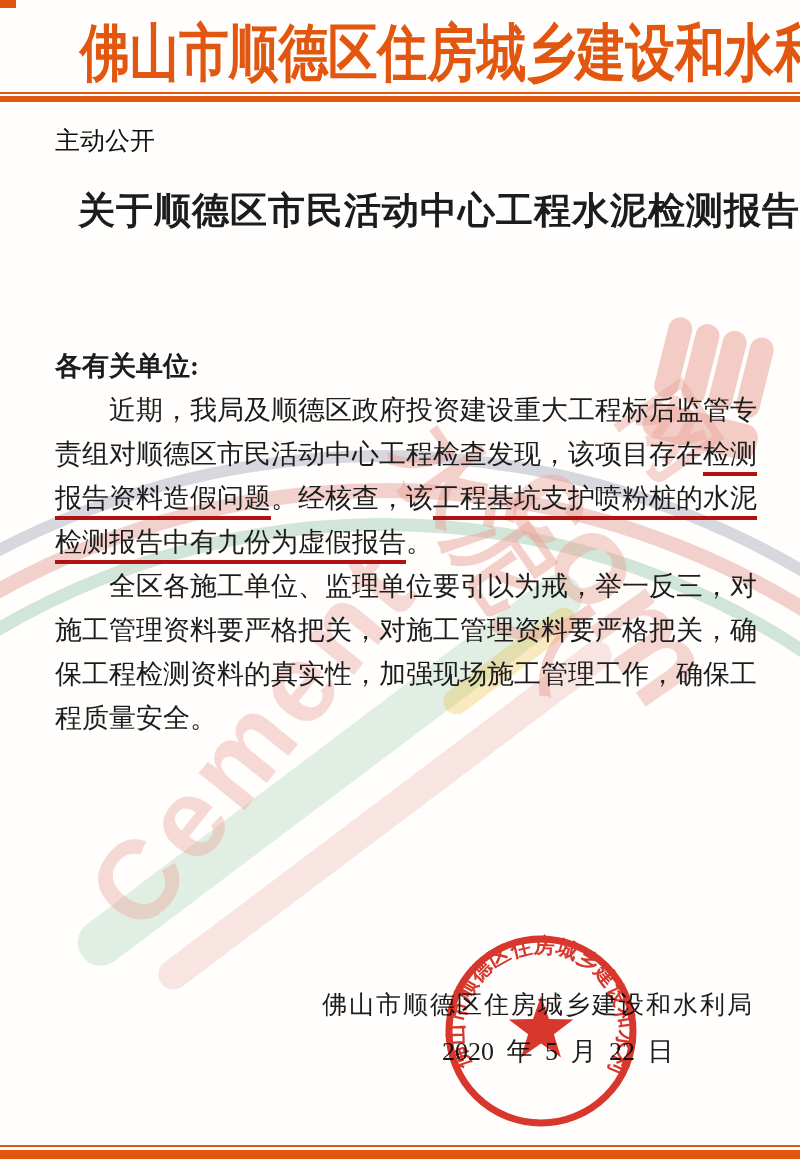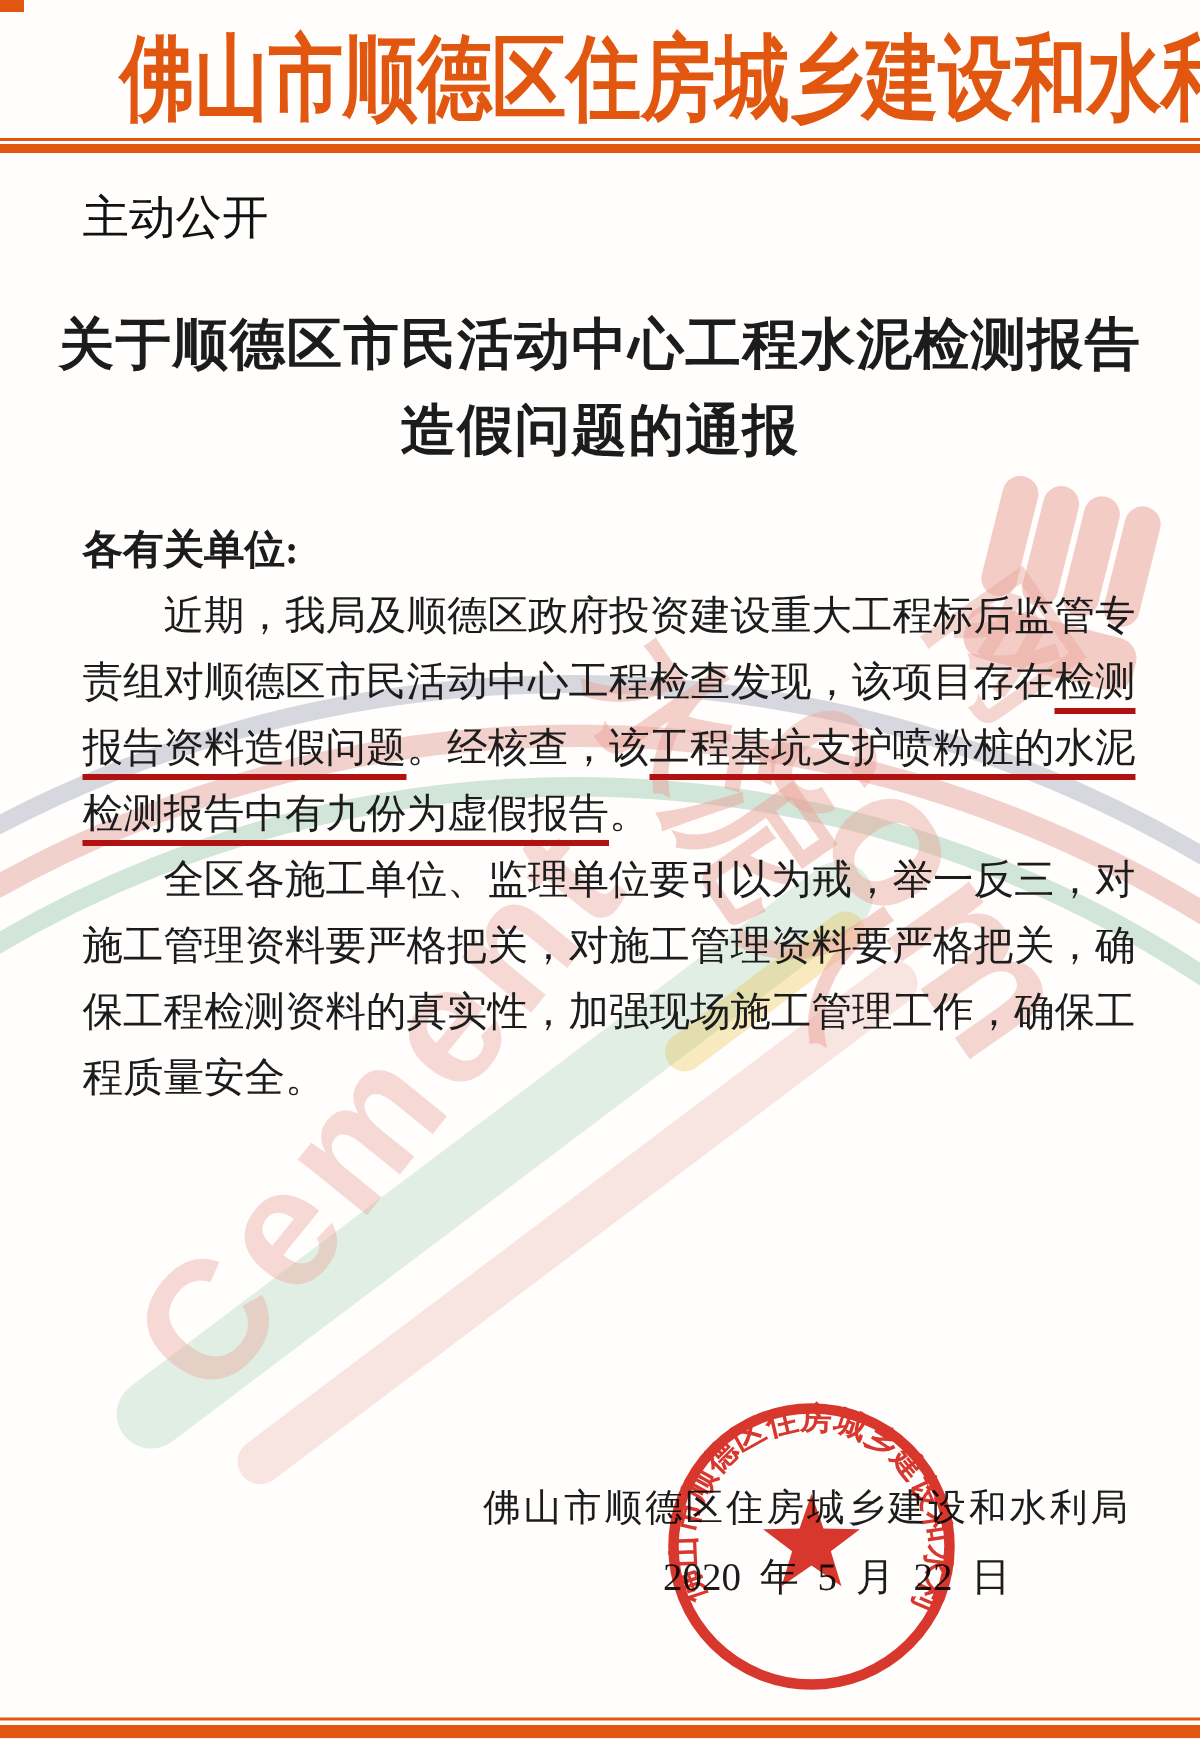--- a/index.html
+++ b/index.html
@@ -18,26 +18,26 @@
     font-size:62px;font-weight:bold;line-height:78px;color:var(--accent);
     transform:scaleX(.80);transform-origin:50% 50%;white-space:nowrap;z-index:2;
   }
   .rule{position:absolute;left:0;width:800px;background:var(--accent);z-index:2;}
   .rule-top-thin{top:92px;height:2px;}
   .rule-top-thick{top:96px;height:6px;}
   .rule-bottom-thin{top:1145px;height:2px;}
   .rule-bottom-thick{top:1150px;height:9px;}
   .disclosure{
     position:absolute;left:55px;top:124px;font-family:"Liberation Sans","DejaVu Sans",sans-serif;
-    font-size:31px;color:#111;z-index:2;
+    font-size:25px;color:#111;z-index:2;
   }
   
   .doc-title{
-    position:absolute;left:0;top:182px;width:800px;text-align:center;
-    font-size:37px;font-weight:bold;line-height:57px;letter-spacing:1px;z-index:2;margin-top:20px;
+    position:absolute;left:0;top:182px;width:800px;text-align:right;
+    font-size:37px;font-weight:bold;line-height:57px;letter-spacing:1px;z-index:2;
   }
   
   .body-block{
     position:absolute;left:55px;top:344px;width:702px;
     font-size:27px;line-height:44px;text-align:justify;z-index:2;
   }
   .salutation{text-indent:0;font-weight:bold;}
   .para{text-indent:2em;}
   .ul{border-bottom:4px solid var(--underline);padding-bottom:3px;}
   
@@ -94,21 +94,20 @@
   </div>
 
   <div class="masthead">佛山市顺德区住房城乡建设和水利局</div>
   <div class="rule rule-top-thin"></div>
   <div class="rule rule-top-thick"></div>
 
   <div class="disclosure">主动公开</div>
 
   <div class="doc-title">
     <div>关于顺德区市民活动中心工程水泥检测报告</div>
-    <div>造假问题的通报</div>
   </div>
 
   <div class="body-block">
     <div class="salutation">各有关单位:</div>
     <div id="paragraphs">
         <div class="para"><span class="">近期，我局及顺德区政府投资建设重大工程标后监管专责组对顺德区市民活动中心工程检查发现，该项目存在</span><span class="ul">检测报告资料造假问题</span><span class="">。经核查，该</span><span class="ul">工程基坑支护喷粉桩的水泥检测报告中有九份为虚假报告</span><span class="">。</span></div>
         <div class="para"><span class="">全区各施工单位、监理单位要引以为戒，举一反三，对施工管理资料要严格把关，对施工管理资料要严格把关，确保工程检测资料的真实性，加强现场施工管理工作，确保工程质量安全。</span></div>
       </div>
   </div>
 

